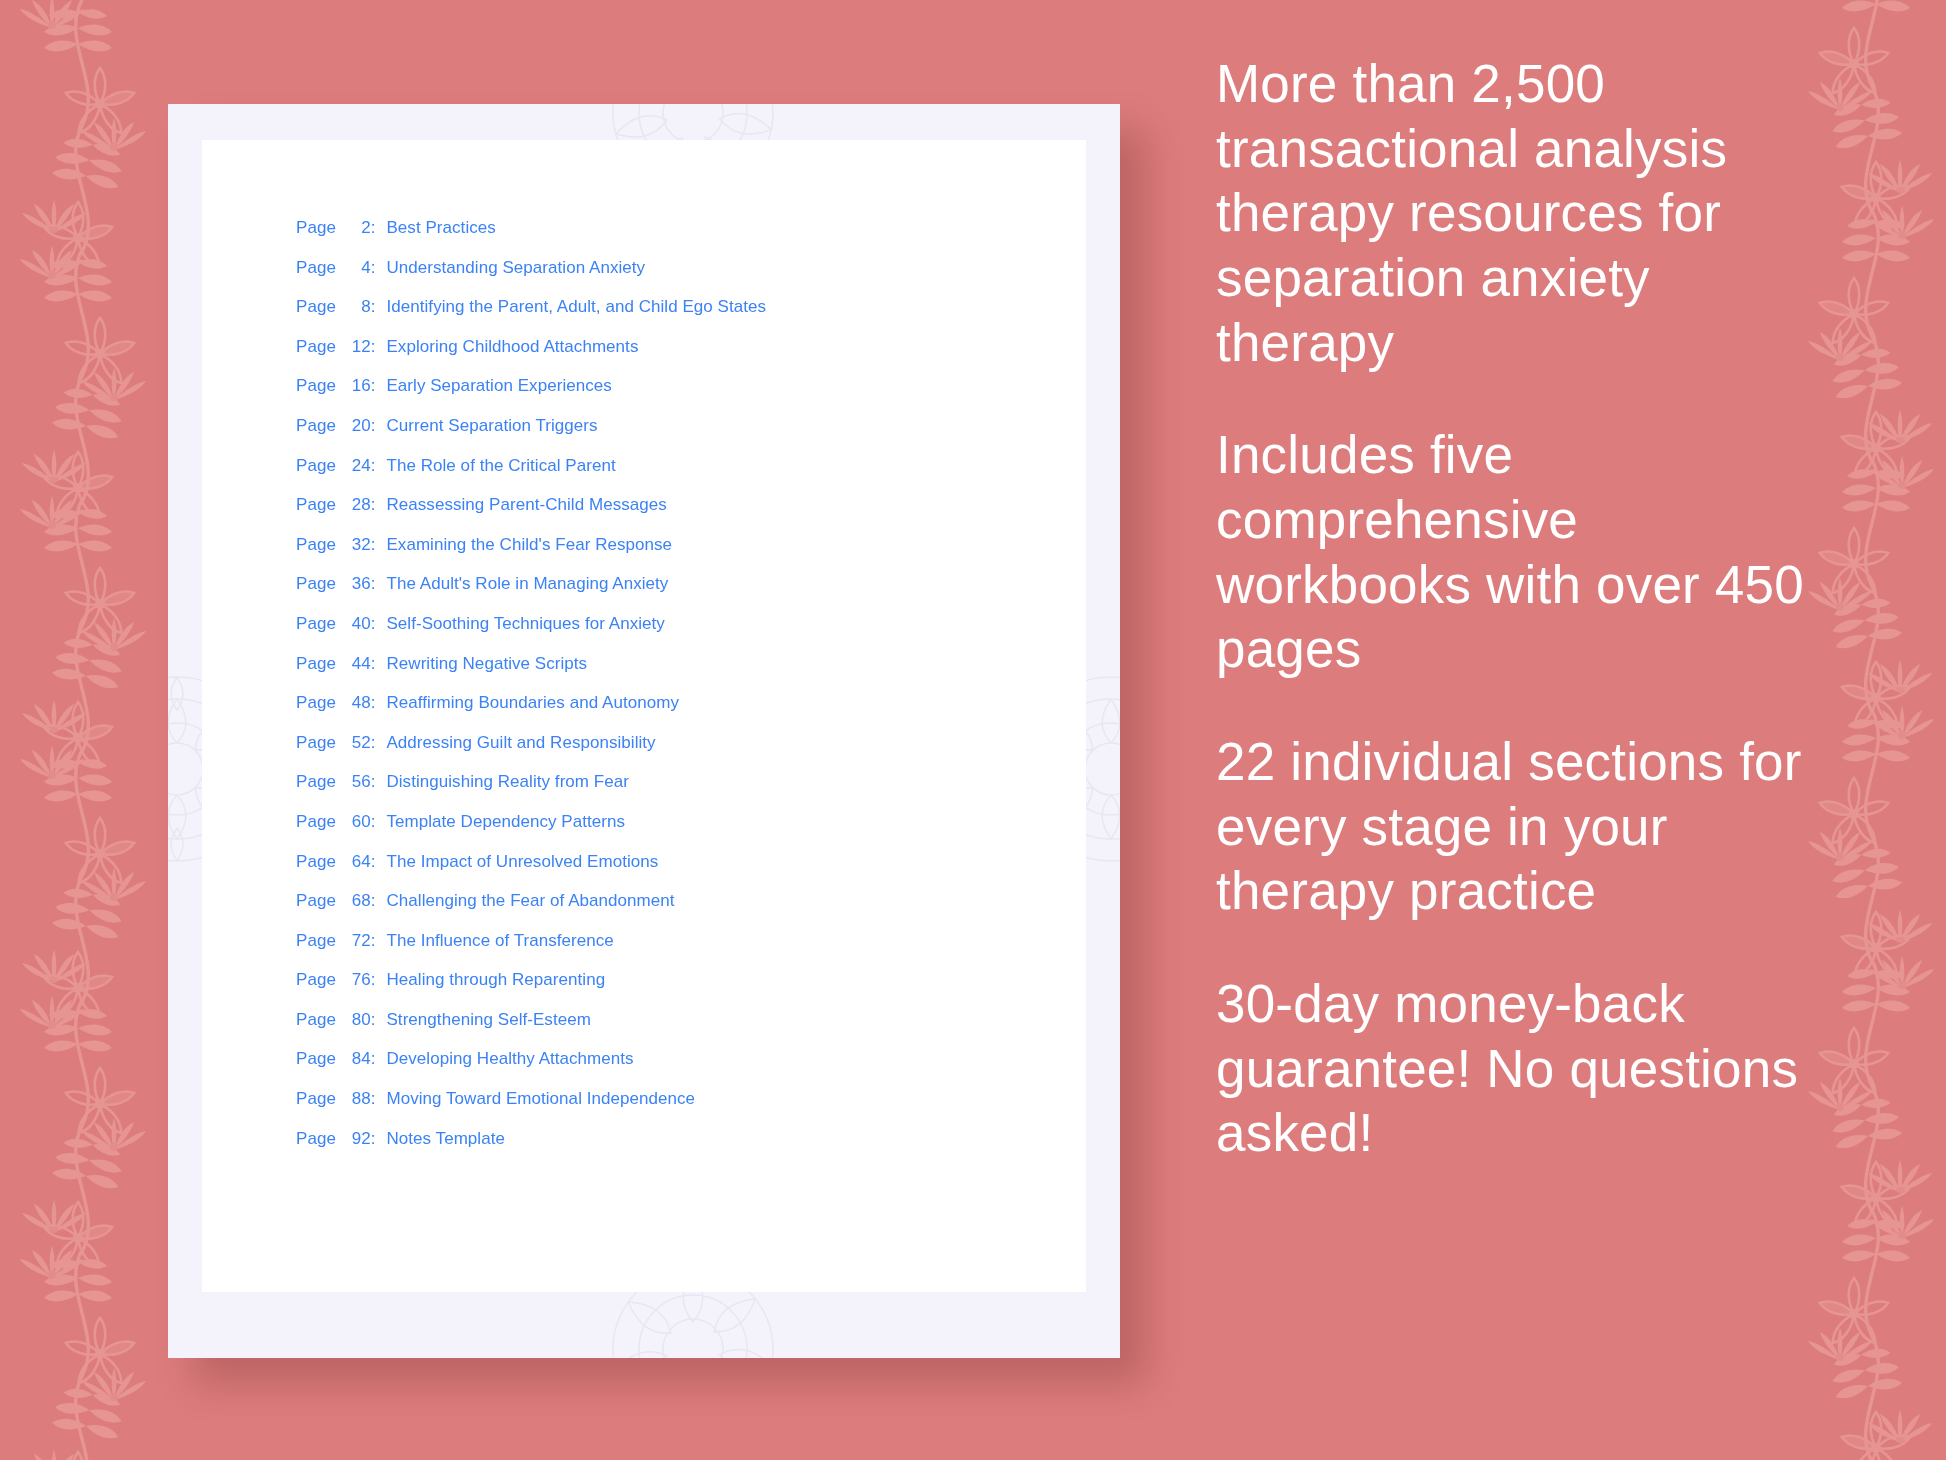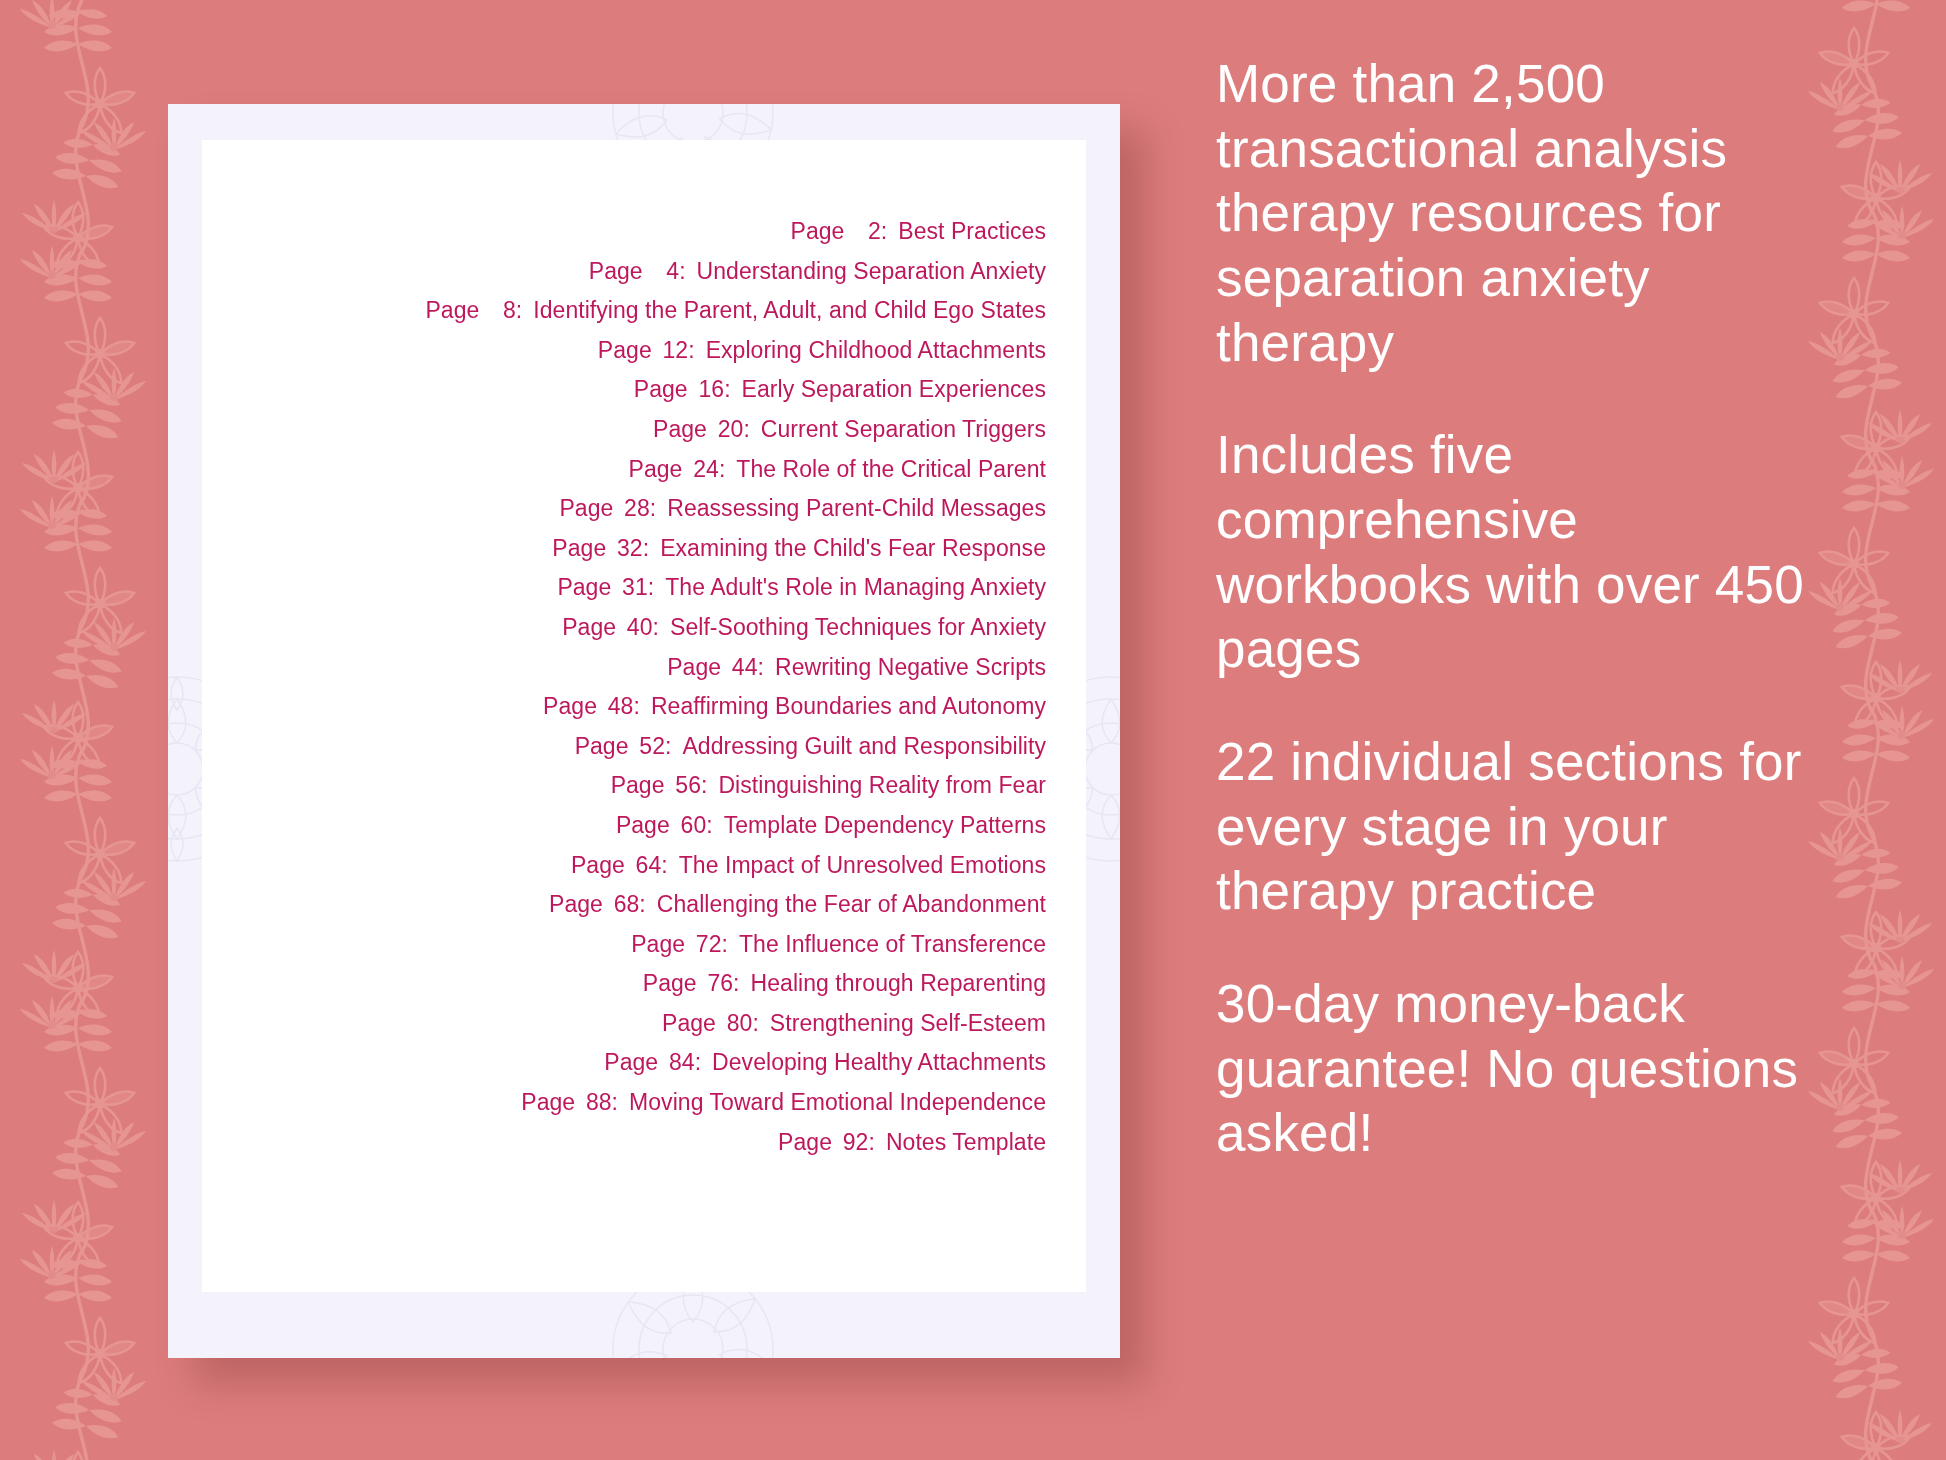--- a/index.html
+++ b/index.html
@@ -84,25 +84,24 @@
   #toc-list {
     margin: 26px 0 0 0;
     padding: 0;
     list-style: none;
   }
   .toc-row {
     display: flex;
     align-items: baseline;
     height: 39.6px;
     padding-left: 54px;
-    font-size: 23px;
-    color: #be185d;
+    font-size: 17px;
+    color: #3b82f6;
     letter-spacing: 0.05px;
     white-space: nowrap;
-    justify-content: flex-end;
   }
   .toc-page-label { flex: 0 0 auto; }
   .toc-page-num {
     flex: 0 0 auto;
     display: inline-block;
     width: 30px;
     text-align: right;
   }
   .toc-colon { flex: 0 0 auto; padding-right: 11px; }
   .toc-title { flex: 0 1 auto; }
@@ -333,21 +332,21 @@
           <span class="toc-title">Reassessing Parent-Child Messages</span>
         </li>
         <li class="toc-row">
           <span class="toc-page-label">Page&nbsp;</span>
           <span class="toc-page-num">32</span>
           <span class="toc-colon">:</span>
           <span class="toc-title">Examining the Child's Fear Response</span>
         </li>
         <li class="toc-row">
           <span class="toc-page-label">Page&nbsp;</span>
-          <span class="toc-page-num">31</span>
+          <span class="toc-page-num">36</span>
           <span class="toc-colon">:</span>
           <span class="toc-title">The Adult's Role in Managing Anxiety</span>
         </li>
         <li class="toc-row">
           <span class="toc-page-label">Page&nbsp;</span>
           <span class="toc-page-num">40</span>
           <span class="toc-colon">:</span>
           <span class="toc-title">Self-Soothing Techniques for Anxiety</span>
         </li>
         <li class="toc-row">

